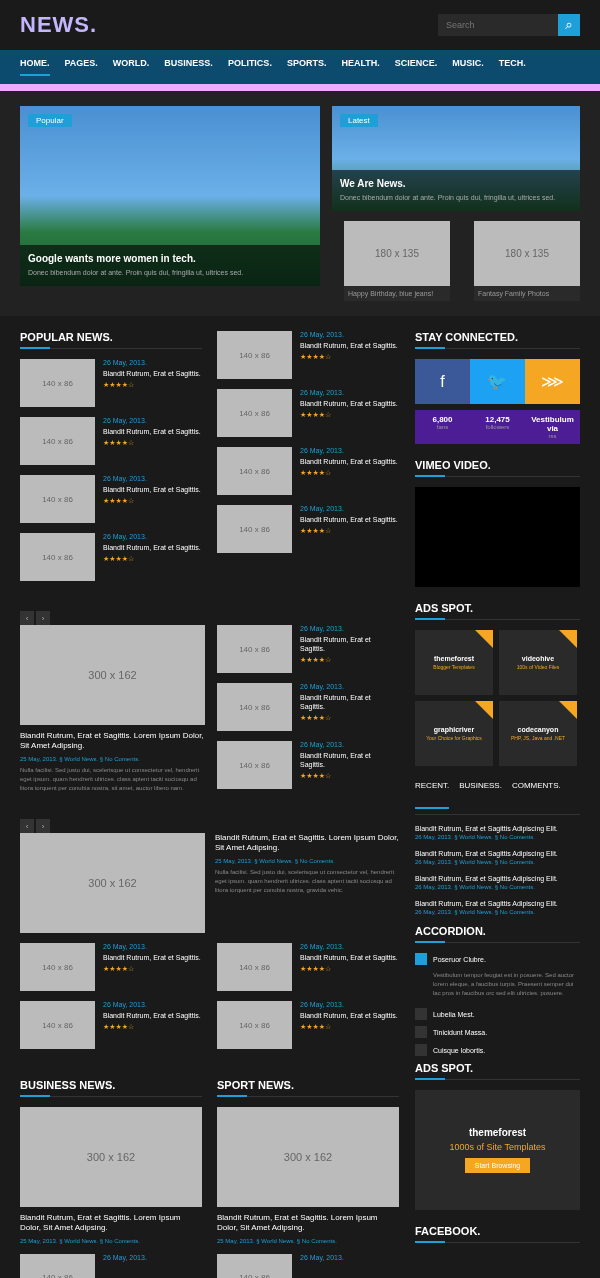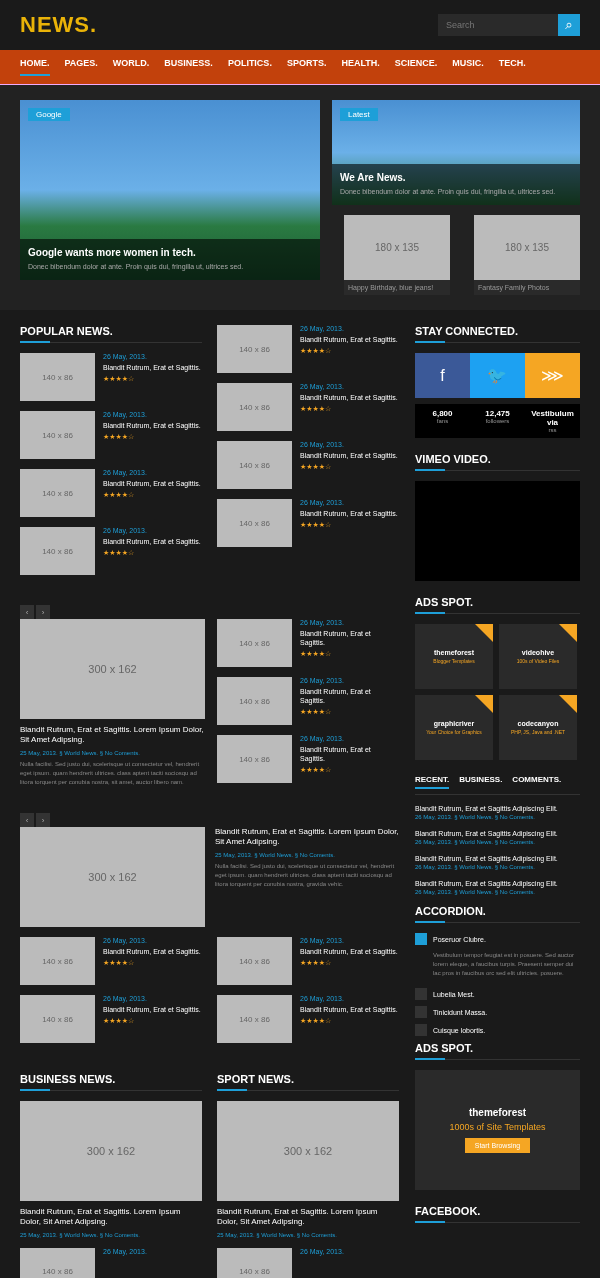--- a/index.html
+++ b/index.html
@@ -1,23 +1,23 @@
 <!DOCTYPE html>
 <html><head>
 <meta charset="utf-8">
 <style>
 * { margin: 0; padding: 0; box-sizing: border-box; }
 body { font-family: Arial, sans-serif; font-size: 10px; background: linear-gradient(180deg, #1a2942 0%, #2a3a5a 15%, #3a4a6a 25%, #4a5a7a 35%, #e8a060 50%, #d88040 55%, #4a5a7a 65%, #2a3a5a 80%, #1a2942 100%); min-height: 1278px; display: flex; justify-content: center; }
 .container { width: 600px; background: #1a1a1a; margin: 0 auto; }
 .header { background: #1a1a1a; padding: 12px 20px; display: flex; justify-content: space-between; align-items: center; }
-.logo { color: #eab308; font-size: 22px; font-weight: bold; letter-spacing: 1px; }
+.logo { color: #c4b5fd; font-size: 22px; font-weight: bold; letter-spacing: 1px; }
 .search-wrap { display: flex; position: relative; }
 .search-input { background: #2a2a2a; border: none; color: #999; padding: 5px 8px; font-size: 9px; width: 120px; }
 .search-btn { background: #1e9fd8; border: none; width: 22px; height: 22px; color: #fff; cursor: pointer; display: flex; align-items: center; justify-content: center; }
-.nav { background: #c2410c; padding: 8px 20px; border-bottom: 1px solid #f0abfc; }
+.nav { background: #0c4a6e; padding: 8px 20px; border-bottom: 7px solid #f0abfc; }
 .nav ul { list-style: none; display: flex; gap: 15px; }
 .nav li { color: #fff; font-size: 9px; font-weight: bold; cursor: pointer; padding-bottom: 6px; }
 .nav li.active { border-bottom: 2px solid #1e9fd8; }
 .hero { padding: 15px 20px; display: flex; gap: 12px; background: #222; }
 .hero-main { width: 300px; position: relative; }
 .hero-img { width: 100%; height: 180px; background: linear-gradient(180deg, #4a90d2 0%, #6bb0e8 50%, #2a7a42 70%, #1a5a32 100%); position: relative; }
 .hero-badge { position: absolute; top: 8px; left: 8px; background: #1e9fd8; color: #fff; padding: 2px 8px; font-size: 8px; }
 .hero-overlay { position: absolute; bottom: 0; left: 0; right: 0; background: rgba(0,0,0,0.6); padding: 8px; }
 .hero-title { color: #fff; font-size: 10px; font-weight: bold; margin-bottom: 4px; }
 .hero-desc { color: #aaa; font-size: 7px; line-height: 1.4; }
@@ -38,41 +38,41 @@
 .news-item { display: flex; gap: 8px; margin-bottom: 10px; }
 .news-item .placeholder { width: 75px; height: 48px; font-size: 8px; flex-shrink: 0; }
 .news-info { flex: 1; }
 .news-date { color: #1e9fd8; font-size: 7px; margin-bottom: 3px; }
 .news-title { color: #fff; font-size: 7px; line-height: 1.3; margin-bottom: 3px; }
 .stars { color: #f5a623; font-size: 7px; }
 .social-boxes { display: flex; margin-bottom: 6px; }
 .social-box { width: 55px; height: 45px; display: flex; align-items: center; justify-content: center; color: #fff; font-size: 16px; }
 .social-fb { background: #3b5998; } .social-tw { background: #1da1f2; } .social-rss { background: #f5a623; }
 .social-stats { display: flex; text-align: center; margin-bottom: 15px; }
-.social-stat { width: 55px; padding: 5px; background: #000000; }
+.social-stat { width: 55px; padding: 5px; background: #4c1d95; }
 .social-stat-num { color: #fff; font-size: 8px; font-weight: bold; }
 .social-stat-label { color: #999; font-size: 6px; }
 .feature-section { margin-bottom: 20px; }
 .feature-header { display: flex; justify-content: space-between; align-items: center; }
 .nav-arrows { display: flex; gap: 2px; }
 .nav-arrow { width: 14px; height: 14px; background: #333; color: #aaa; display: flex; align-items: center; justify-content: center; font-size: 8px; cursor: pointer; }
 .feature-content { display: flex; gap: 12px; }
 .feature-main { width: 185px; }
 .feature-main .placeholder { width: 100%; height: 100px; font-size: 11px; margin-bottom: 6px; }
 .feature-article-title { color: #fff; font-size: 8px; margin-bottom: 4px; line-height: 1.3; }
 .feature-meta { color: #1e9fd8; font-size: 6px; margin-bottom: 4px; }
 .feature-text { color: #888; font-size: 6px; line-height: 1.5; }
 .feature-list { width: 180px; }
 .wide-news-item { display: flex; gap: 10px; margin-bottom: 10px; }
 .wide-news-item .placeholder { width: 185px; height: 100px; font-size: 11px; flex-shrink: 0; }
 .recent-item { margin-bottom: 10px; }
 .recent-title { color: #fff; font-size: 7px; margin-bottom: 2px; }
 .recent-meta { color: #1e9fd8; font-size: 6px; }
 .tabs { display: flex; gap: 10px; margin-bottom: 10px; border-bottom: 1px solid #333; padding-bottom: 5px; }
-.tab { color: #fff; font-size: 8px; font-weight: bold; cursor: pointer; padding-bottom: 3px; }
+.tab { color: #fff; font-size: 8px; font-weight: normal; cursor: pointer; padding-bottom: 17px; }
 .tab.active { border-bottom: 2px solid #1e9fd8; }
 .accordion-item { display: flex; align-items: center; gap: 6px; margin-bottom: 6px; }
 .accordion-check { width: 12px; height: 12px; background: #333; }
 .accordion-check.active { background: #1e9fd8; }
 .accordion-label { color: #fff; font-size: 7px; }
 .accordion-text { color: #888; font-size: 6px; line-height: 1.5; margin: 6px 0 10px 18px; }
 .ad-grid { display: flex; flex-wrap: wrap; gap: 6px; margin-bottom: 15px; }
 .ad-box { width: 78px; height: 65px; background: #2a2a2a; position: relative; overflow: hidden; display: flex; flex-direction: column; align-items: center; justify-content: center; }
 .ad-box-title { color: #fff; font-size: 7px; font-weight: bold; margin-bottom: 2px; }
 .ad-box-sub { color: #f5a623; font-size: 5px; text-align: center; padding: 0 4px; }
@@ -106,21 +106,21 @@
         <li>SPORTS.</li>
         <li>HEALTH.</li>
         <li>SCIENCE.</li>
         <li>MUSIC.</li>
         <li>TECH.</li>
       </ul>
     </nav>
   <div class="hero">
     <div class="hero-main">
       <div class="hero-img">
-        <div class="hero-badge">Google</div>
+        <div class="hero-badge">Popular</div>
         <div class="hero-overlay">
           <div class="hero-title">Google wants more women in tech.</div>
           <div class="hero-desc">Donec bibendum dolor at ante. Proin quis dui, fringilla ut, ultrices sed.</div>
         </div>
       </div>
     </div>
     <div class="hero-side">
       <div class="hero-side-top">
         <div class="hero-badge">Latest</div>
         <div class="hero-overlay">

